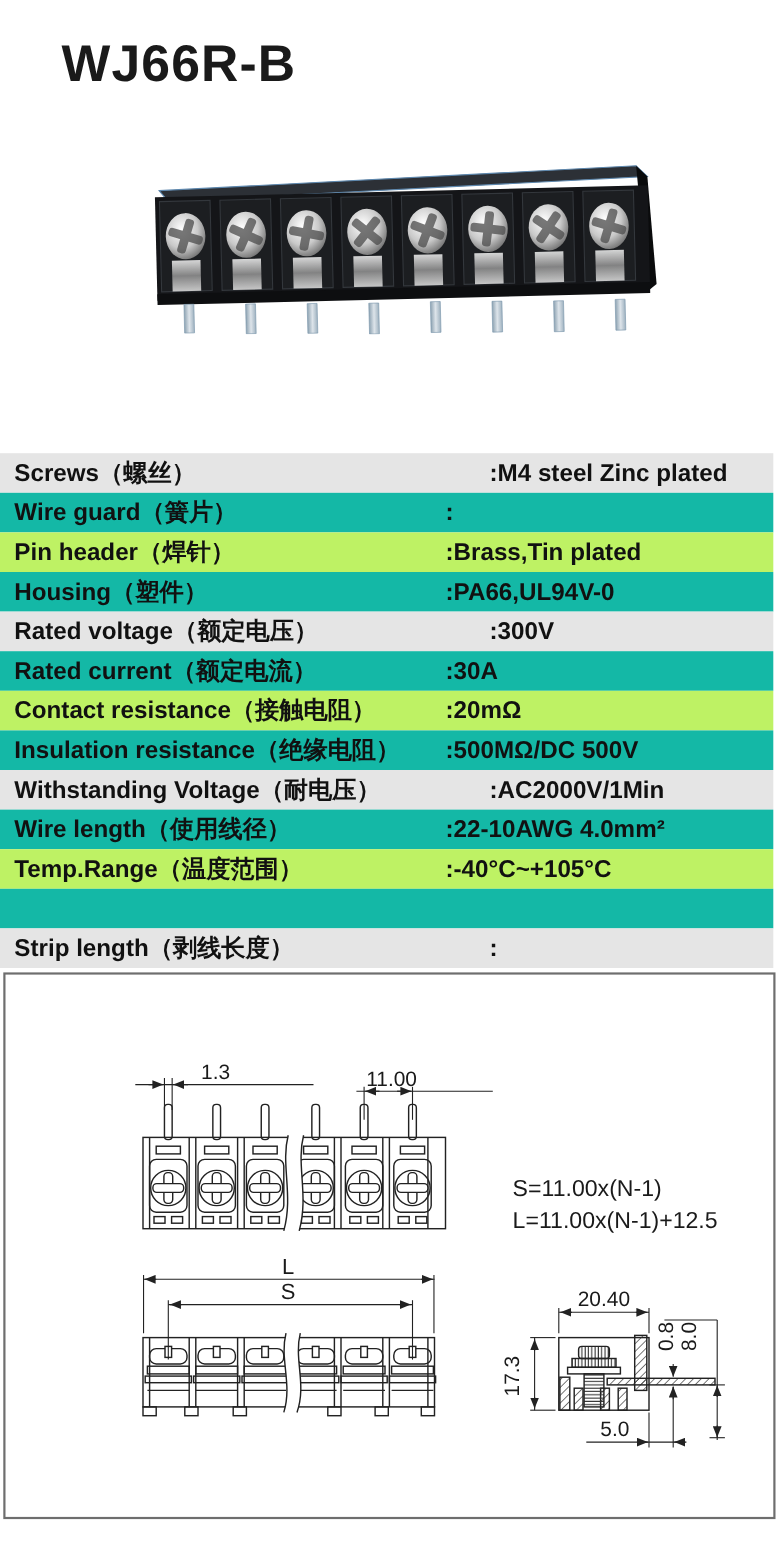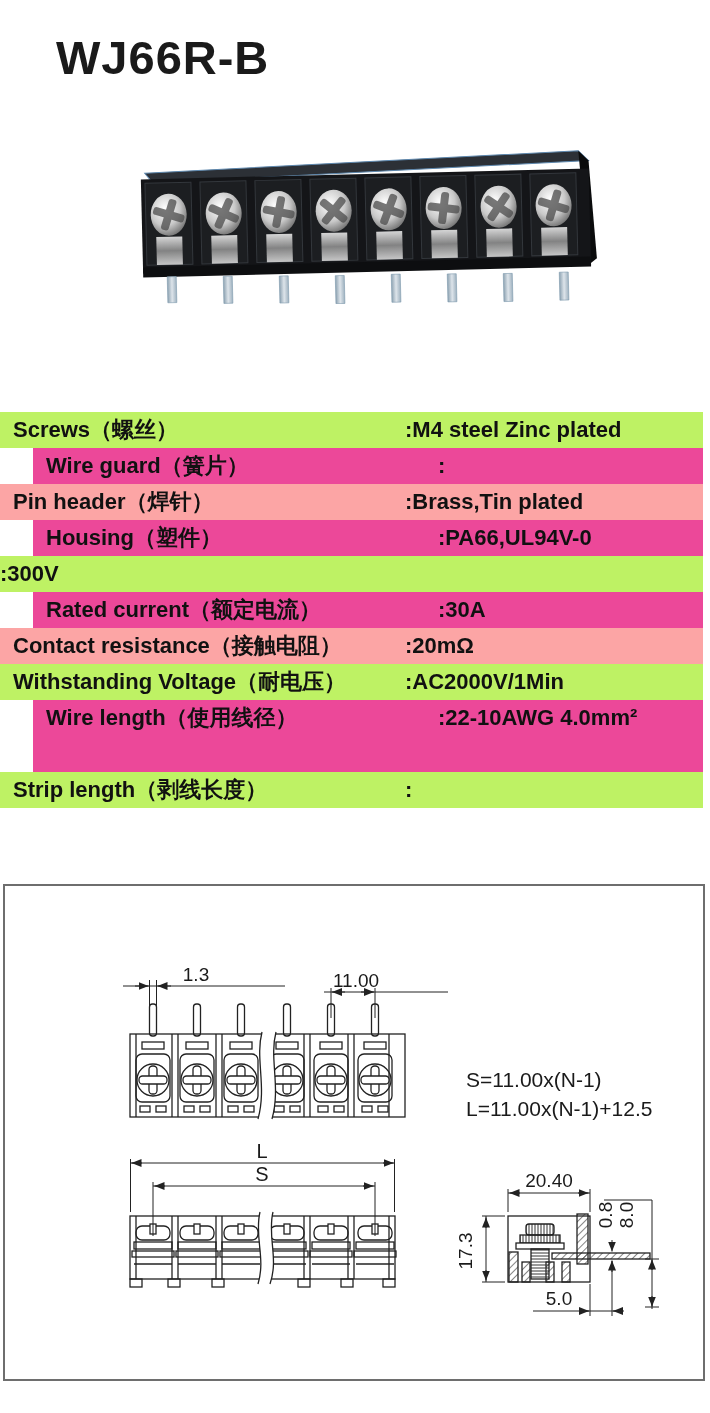--- a/index.html
+++ b/index.html
@@ -3,23 +3,23 @@
 <meta charset="utf-8">
 <style>
   html,body{margin:0;padding:0;background:#fff;}
   .page{position:relative;width:710px;height:1413px;background:#fff;overflow:hidden;
         font-family:"Liberation Sans",sans-serif;color:#111;text-decoration:underline;}
   .title{position:absolute;left:56px;top:30px;font-size:47px;font-weight:bold;
          letter-spacing:1px;color:#1a1a1a;}
   .photo{position:absolute;left:128px;top:144px;width:470px;height:160px;}
   .spec{position:absolute;left:0;top:412px;width:703px;}
   .row{display:flex;align-items:center;height:36px;font-size:22px;font-weight:bold;}
-  .bg-gray{background:#bef264;}
-  .bg-green{background:#fca5a5;}
-  .bg-white{background:#ec4899;margin-left:33px;}
+  .bg-gray{background:#e5e5e5;gap:40px;}
+  .bg-green{background:#bef264;}
+  .bg-white{background:#14b8a6;}
   .cell-label{width:392px;padding-left:13px;white-space:nowrap;}
   .cell-value{flex:1;white-space:nowrap;}
   .drawing-box{position:absolute;left:3px;top:884px;width:698px;height:493px;
                border:2px solid #6e6e6e;background:#fff;}
   .drawing-box svg{display:block;}
   svg text{font-family:"Liberation Sans",sans-serif;fill:#1a1a1a;}
   text.dim{font-size:19px;text-anchor:middle;}
   text.dimlr{font-size:20px;text-anchor:middle;}
   text.formula{font-size:21px;text-anchor:start;}
 </style>
@@ -128,37 +128,46 @@
       </div>
     <div class="row bg-green">
         <div class="cell-label">Pin header（焊针）</div>
         <div class="cell-value">:Brass,Tin plated</div>
       </div>
     <div class="row bg-white">
         <div class="cell-label">Housing（塑件）</div>
         <div class="cell-value">:PA66,UL94V-0</div>
       </div>
     <div class="row bg-gray">
+        <div class="cell-label">Rated voltage（额定电压）</div>
         <div class="cell-value">:300V</div>
       </div>
     <div class="row bg-white">
         <div class="cell-label">Rated current（额定电流）</div>
         <div class="cell-value">:30A</div>
       </div>
     <div class="row bg-green">
         <div class="cell-label">Contact resistance（接触电阻）</div>
         <div class="cell-value">:20mΩ</div>
       </div>
+    <div class="row bg-white">
+        <div class="cell-label">Insulation resistance（绝缘电阻）</div>
+        <div class="cell-value">:500MΩ/DC 500V</div>
+      </div>
     <div class="row bg-gray">
         <div class="cell-label">Withstanding Voltage（耐电压）</div>
         <div class="cell-value">:AC2000V/1Min</div>
       </div>
     <div class="row bg-white">
         <div class="cell-label">Wire length（使用线径）</div>
         <div class="cell-value">:22-10AWG 4.0mm²</div>
+      </div>
+    <div class="row bg-green">
+        <div class="cell-label">Temp.Range（温度范围）</div>
+        <div class="cell-value">:-40°C~+105°C</div>
       </div>
     <div class="row bg-white">
       </div>
     <div class="row bg-gray">
         <div class="cell-label">Strip length（剥线长度）</div>
         <div class="cell-value">:</div>
       </div>
   </div>
 
   <div class="drawing-box">

